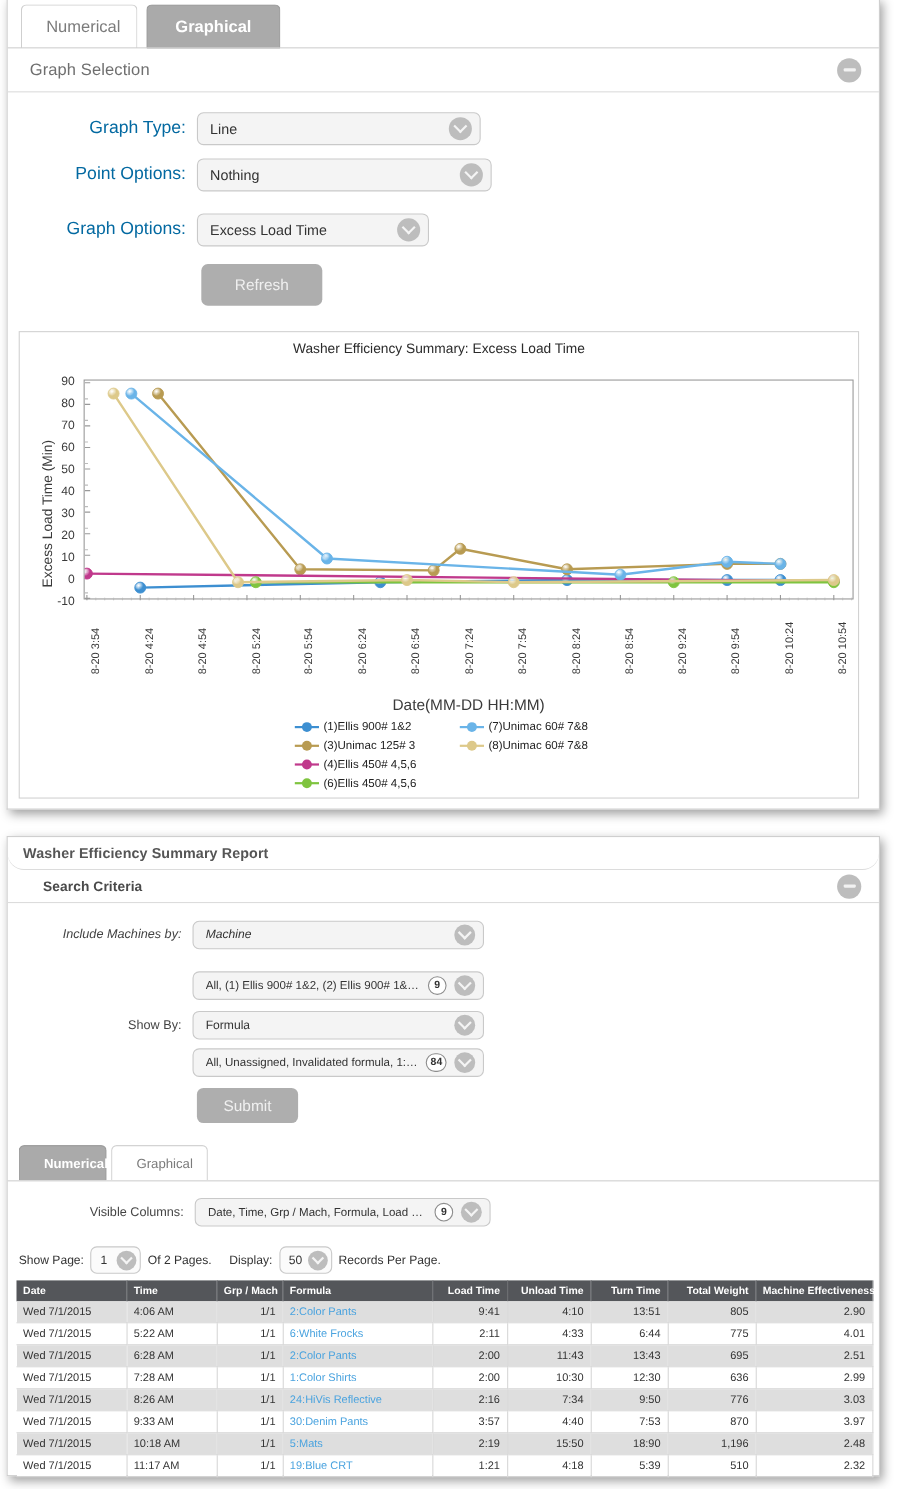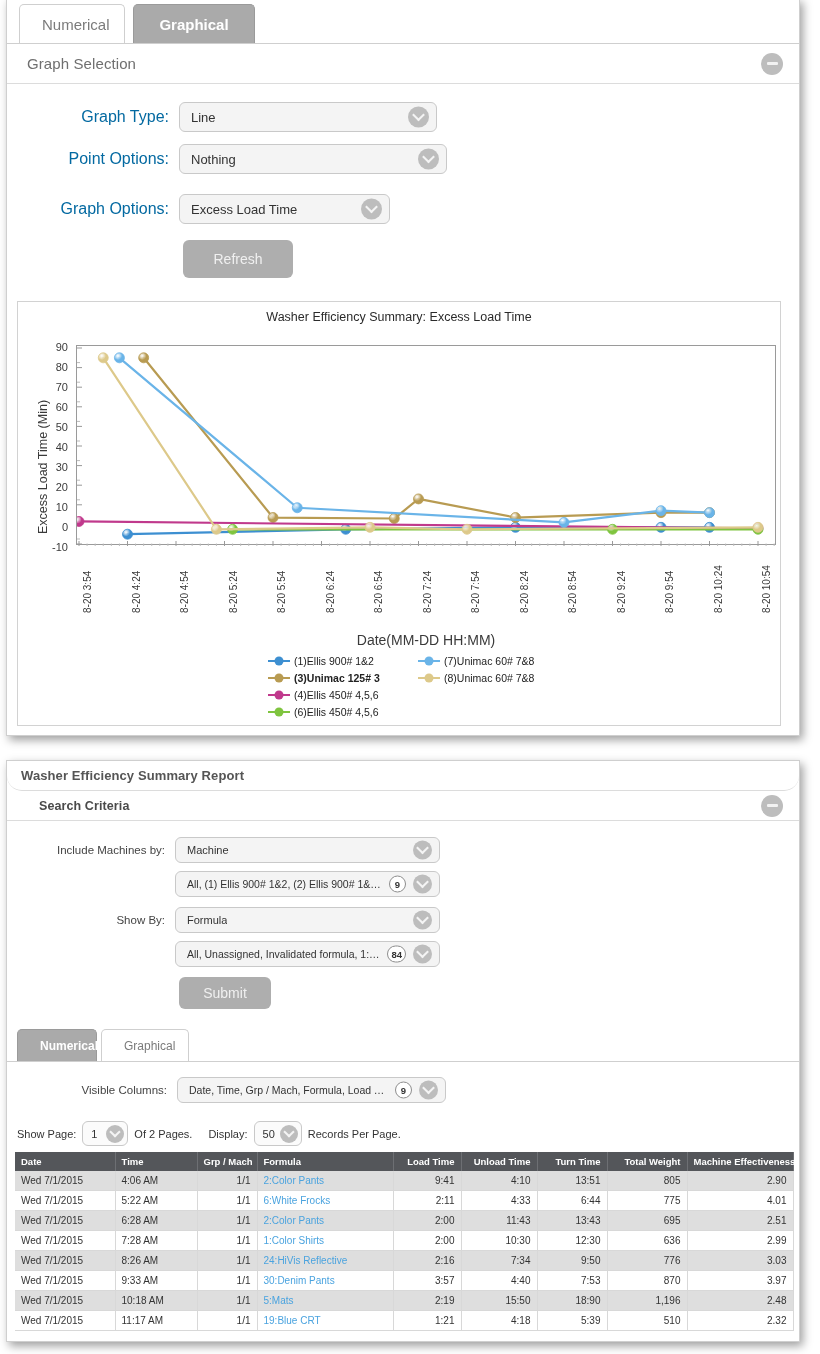--- a/index.html
+++ b/index.html
@@ -487,21 +487,21 @@
             <span>(1)Ellis 900# 1&amp;2</span>
           </div>
           <div class="legend-item">
             <span class="lgline" style="background:#6ab4e8;">
                 <i class="dot" style="background:#6ab4e8;"></i>
               </span>
             <span>(7)Unimac 60# 7&amp;8</span>
           </div>
         </div>
         <div class="legend-row">
-          <div class="legend-item" style="width:150px;font-weight:bold;">
+          <div class="legend-item" style="width:150px;">
             <span class="lgline" style="background:#b89b52;">
                 <i class="dot" style="background:#b89b52;"></i>
               </span>
             <span>(3)Unimac 125# 3</span>
           </div>
           <div class="legend-item">
             <span class="lgline" style="background:#ddc98a;">
                 <i class="dot" style="background:#ddc98a;"></i>
               </span>
             <span>(8)Unimac 60# 7&amp;8</span>
@@ -536,21 +536,21 @@
 
     <div class="section-head small" style="height:30px;">
       <span class="title" style="padding-left:32px;">Search Criteria</span>
       <span class="collapse-icon">
           <i></i>
         </span>
     </div>
 
     <div style="padding-top:16px;">
 
-      <div class="form-row" style="margin-bottom:8px;">
+      <div class="form-row" style="margin-bottom:20px;font-style:italic;">
         <div class="form-label" style="width:168px; font-weight:normal; font-size:11.5px; color:#444;">Include Machines by:</div>
         <div class="select" style="width:265px; height:26px; font-size:11px;">
           <span class="val">Machine</span>
           <span class="caret" style="width:19px;height:19px;"></span>
         </div>
       </div>
 
       <div class="form-row" style="margin-bottom:10px;">
         <div style="width:168px;"></div>
         <div class="select" style="width:265px; height:26px; font-size:10.5px; padding-right:56px;">

